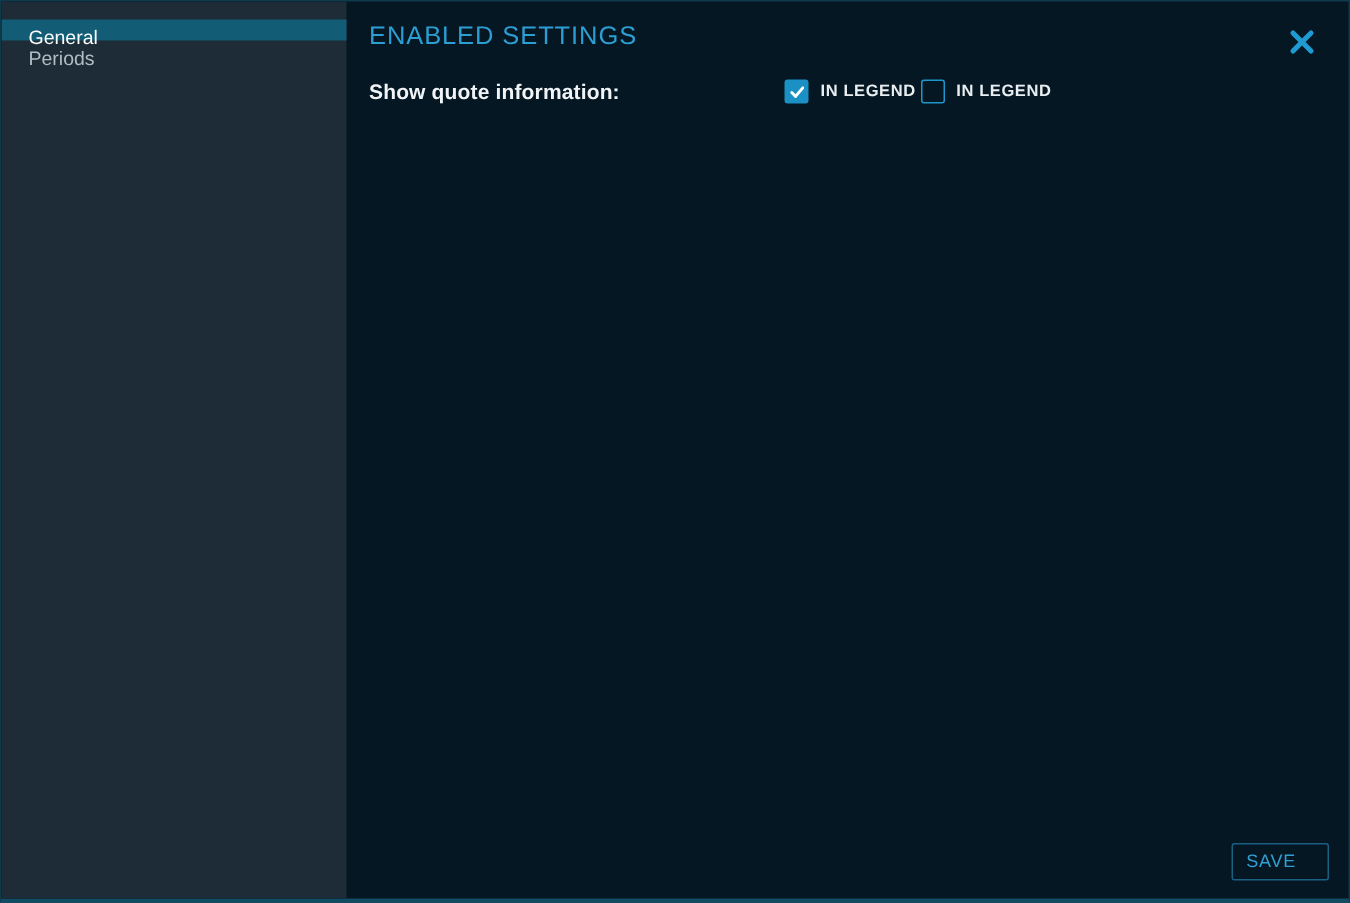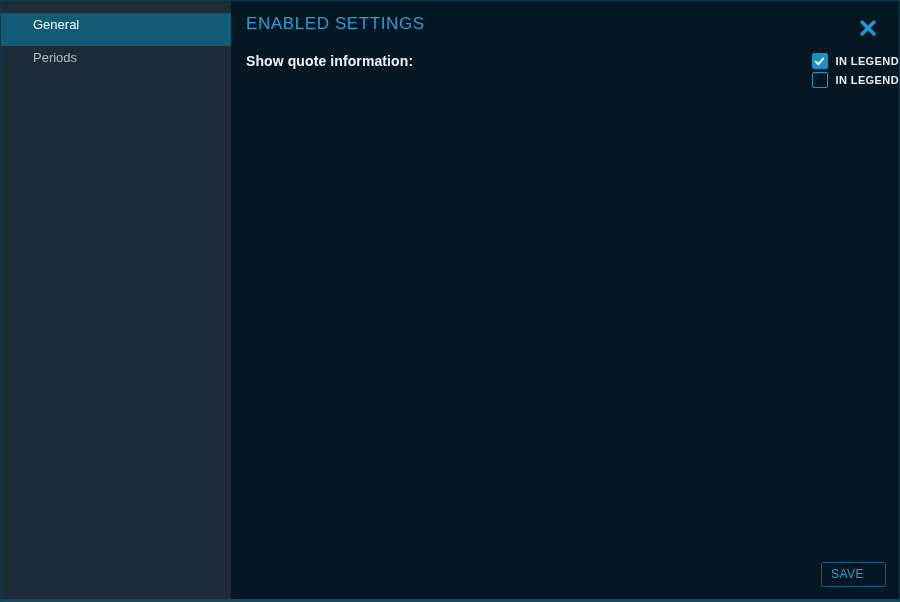--- a/index.html
+++ b/index.html
@@ -28,23 +28,23 @@
   .sidebar-title {
     padding: 12px 0 0 18px;
     font-size: 17px;
     line-height: 20px;
     font-weight: 400;
     letter-spacing: 0.6px;
     color: #2d9ed3;
   }
   .sidebar-nav { margin-top: 12px; }
   .nav-item {
-    height: 33px;
+    height: 14px;
     line-height: 23px;
-    padding-left: 32px;
+    padding-left: 18px;
     font-size: 13px;
     color: #b2bcc4;
     cursor: pointer;
     user-select: none;
   }
   .nav-item.selected {
     background: #125c75;
     color: #fafcfd;
   }
   
@@ -74,34 +74,33 @@
     display: flex;
     align-items: center;
     justify-content: center;
   }
   
   .form { margin-top: 19px; }
   .form-row {
     display: flex;
     align-items: flex-start;
     margin-bottom: 11px;
-    justify-content: space-between;
   }
   .form-label {
     width: 277px;
     flex: 0 0 277px;
     font-size: 14px;
     line-height: 16px;
     font-weight: 700;
     letter-spacing: 0.1px;
     color: #f1f4f6;
   }
   .form-options {
     display: flex;
-    flex-direction: column;
+    flex-direction: row;
     gap: 3px;
   }
   .option {
     display: flex;
     align-items: center;
     gap: 8px;
     height: 16px;
     cursor: pointer;
   }
   .checkbox {

